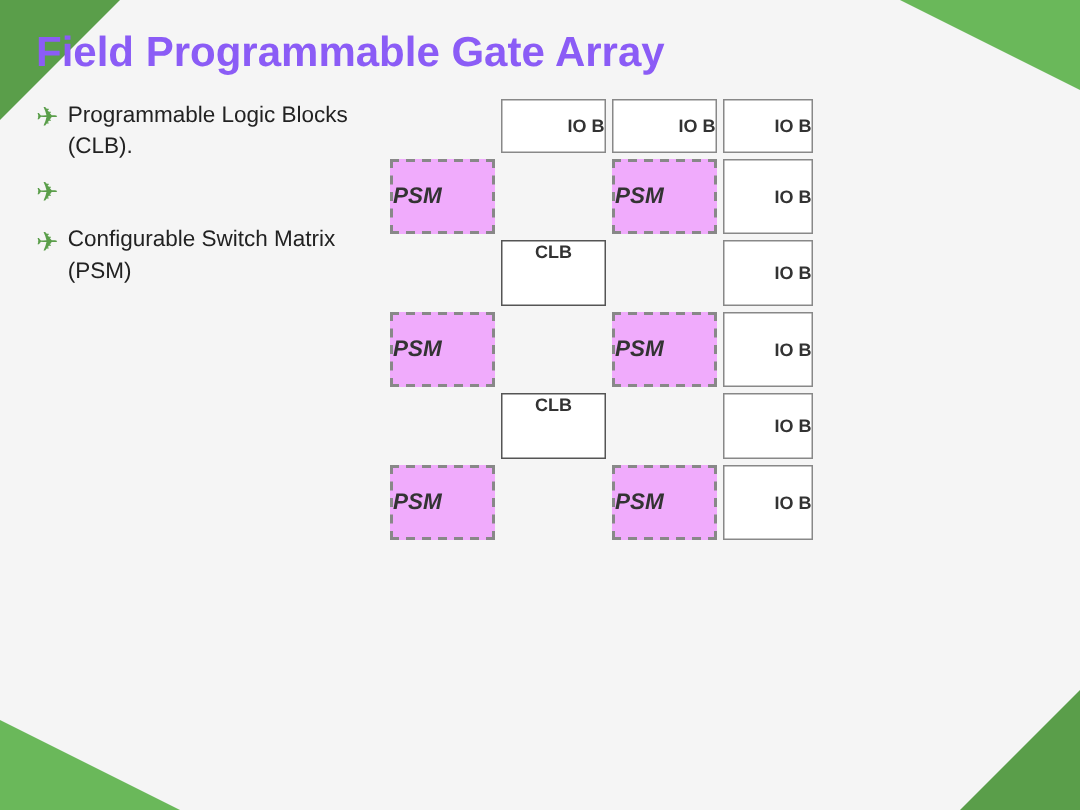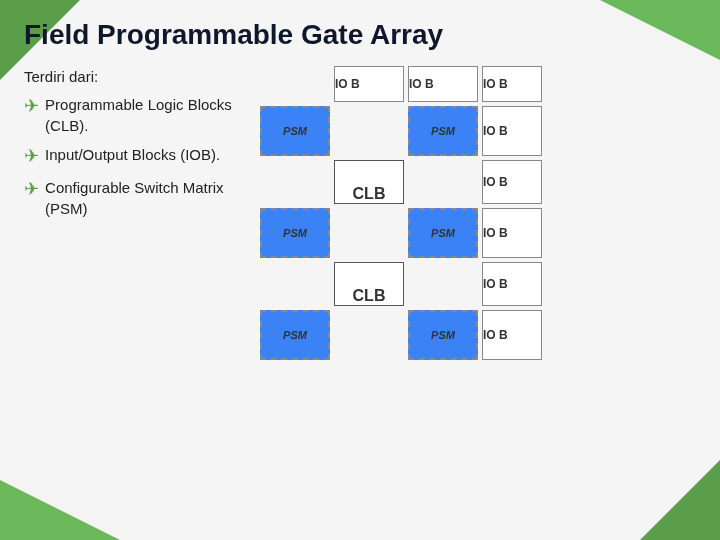--- a/index.html
+++ b/index.html
@@ -55,21 +55,21 @@
       z-index: 10;
       padding: 18px 24px 14px 24px;
       display: flex;
       flex-direction: column;
       height: 100%;
     }
 
     .title {
       font-size: 28px;
       font-weight: bold;
-      color: #0f172a;
+      color: #8b5cf6;
       margin-bottom: 14px;
       line-height: 1.2;
     }
 
     .main-body {
       display: flex;
       flex: 1;
       gap: 16px;
     }
 
@@ -115,45 +115,45 @@
       grid-template-rows: 36px 50px 44px 50px 44px 50px;
       gap: 4px;
       margin-top: 0px;
     }
 
     .iob-box {
       background: white;
       border: 1.5px solid #888;
       display: flex;
       align-items: center;
+      justify-content: flex-end;
+      font-size: 12px;
+      font-weight: bold;
+      color: #333;
+    }
+
+    .psm-box {
+      background: #f0abfc;
+      border: 2px dashed #888;
+      display: flex;
+      align-items: center;
       justify-content: flex-start;
-      font-size: 12px;
-      font-weight: bold;
-      color: #333;
-    }
-
-    .psm-box {
-      background: #3b82f6;
-      border: 2px dashed #888;
-      display: flex;
-      align-items: center;
-      justify-content: center;
-      font-size: 11px;
+      font-size: 15px;
       font-weight: bold;
       color: #333;
       font-style: italic;
     }
 
     .clb-box {
       background: white;
       border: 1.5px solid #555;
       display: flex;
-      align-items: flex-end;
+      align-items: flex-start;
       justify-content: center;
-      font-size: 16px;
+      font-size: 12px;
       font-weight: bold;
       color: #333;
     }
 
     .empty-cell {
       background: transparent;
     }
 
     
     
@@ -175,29 +175,27 @@
   <div class="bg-shape-br"></div>
 
   <div class="content">
     <div class="title">
       <span>Field Programmable Gate Array</span><br>
     </div>
 
     <div class="main-body">
 
       <div class="left-panel">
-        <div class="intro">Terdiri dari:</div>
 
         <div class="bullet-item">
           <span class="bullet-icon">✈</span>
           <span class="bullet-text">Programmable Logic Blocks (CLB).</span>
         </div>
         <div class="bullet-item">
           <span class="bullet-icon">✈</span>
-          <span class="bullet-text">Input/Output Blocks (IOB).</span>
         </div>
         <div class="bullet-item">
           <span class="bullet-icon">✈</span>
           <span class="bullet-text">Configurable Switch Matrix (PSM)</span>
         </div>
       </div>
 
       <div class="right-panel">
         <div class="fpga-grid">
 

